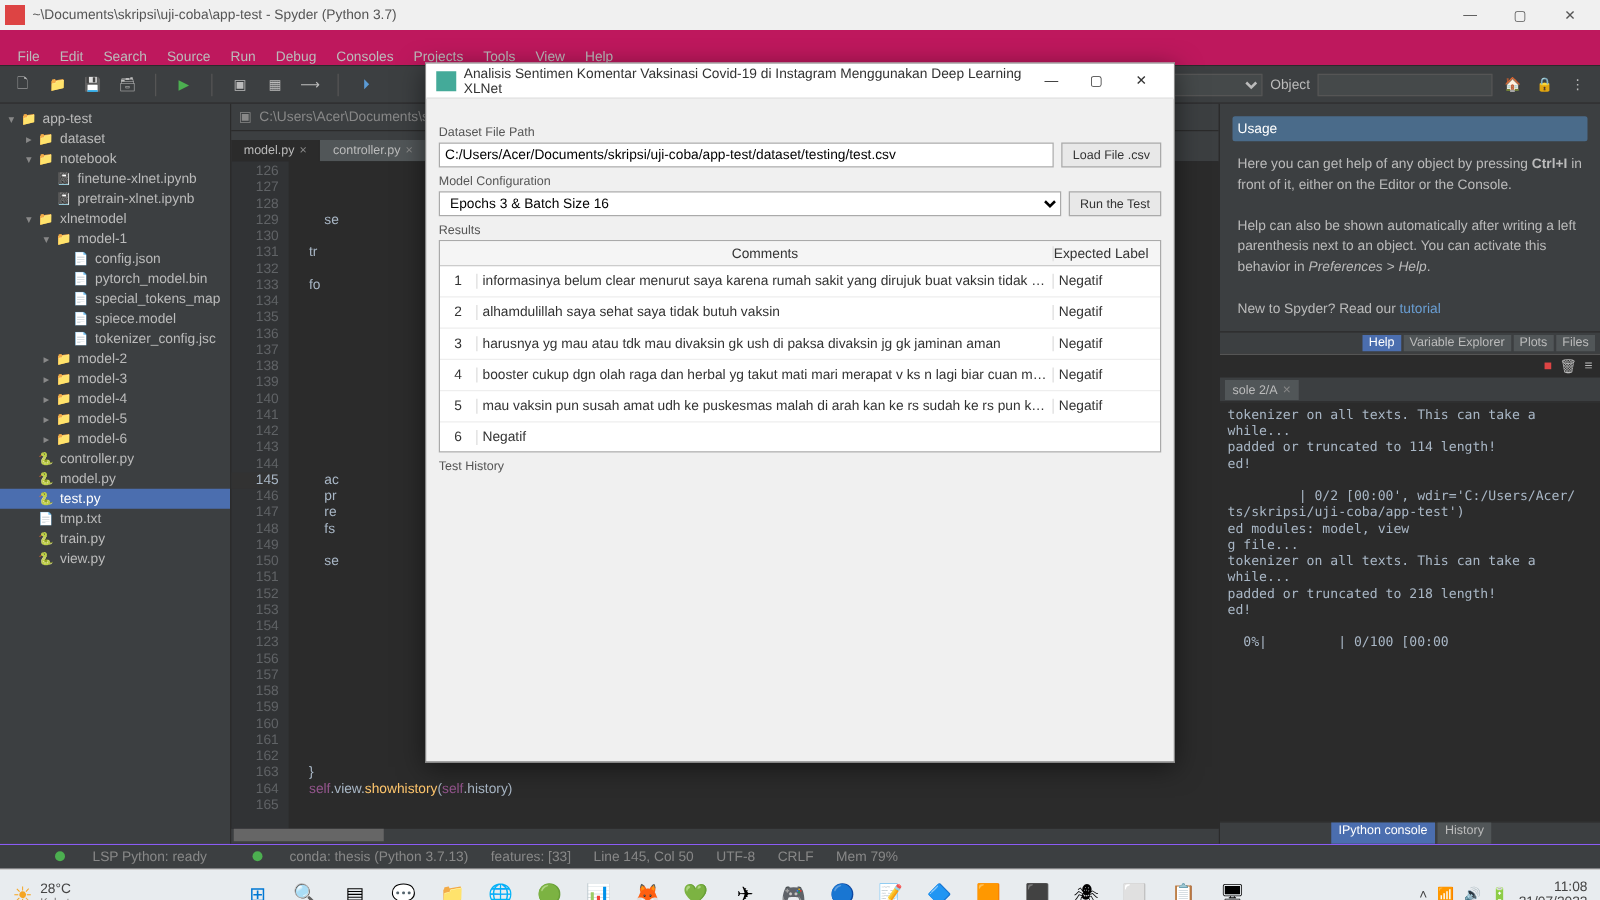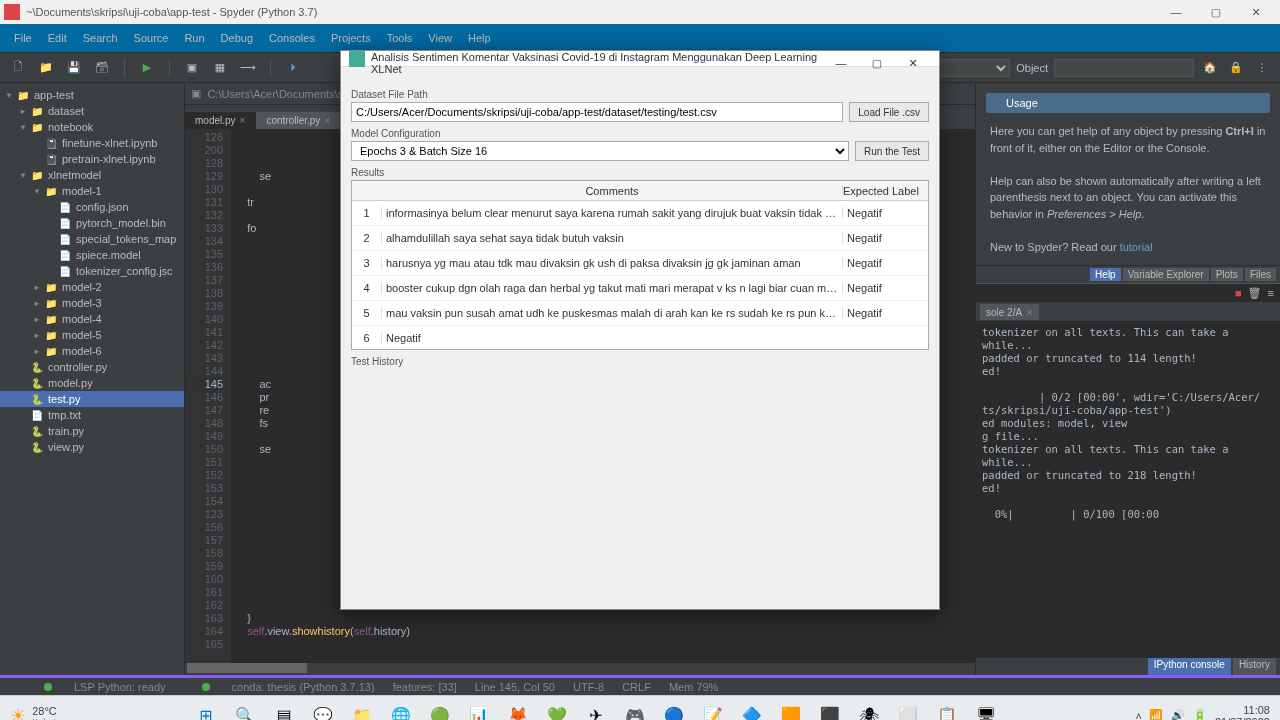--- a/index.html
+++ b/index.html
@@ -1,21 +1,21 @@
 <!DOCTYPE html>
 <html><head>
 <meta charset="utf-8">
 <style>
 *{margin:0;padding:0;box-sizing:border-box;font-family:'Segoe UI',Tahoma,sans-serif;font-size:11px;user-select:none}
 body{width:1280px;height:720px;background:#3c3f41;overflow:hidden;position:relative}
 .titlebar{height:24px;background:#f0f0f0;display:flex;align-items:center;padding:0 4px;color:#555}
 .titlebar .icon{width:16px;height:16px;background:#d44;margin-right:6px}
 .titlebar .title{flex:1}
 .titlebar .winbtn{width:40px;height:22px;display:flex;align-items:center;justify-content:center;color:#555}
-.menubar{height:22px;background:#0369a1;display:flex;align-items:center;padding:14px 6px;color:#bbb;border-bottom:1px solid #2b2b2b}
+.menubar{height:22px;background:#be185d;display:flex;padding:14px 6px;color:#bbb;border-bottom:1px solid #2b2b2b}
 .menubar span{padding:2px 8px;cursor:default}
 .toolbar{height:30px;background:#3c3f41;display:flex;align-items:center;padding:0 8px;border-bottom:1px solid #2b2b2b;gap:8px}
 .tb-icon{width:20px;height:20px;display:flex;align-items:center;justify-content:center;color:#bbb}
 .tb-sep{width:1px;height:18px;background:#555;margin:0 4px}
 .tb-green{color:#4caf50}
 .tb-right{margin-left:auto;display:flex;align-items:center;gap:6px}
 .tb-input{background:#45494a;border:1px solid #555;color:#bbb;padding:1px 4px;width:140px;height:18px}
 .main{display:flex;height:592px}
 .sidebar{width:185px;background:#3c3f41;border-right:1px solid #2b2b2b;color:#bbb;overflow:hidden}
 .tree{padding:4px 0}
@@ -28,44 +28,44 @@
 .tabs{height:24px;background:#3c3f41;display:flex;align-items:flex-end}
 .tab{padding:3px 10px;background:#515658;color:#bbb;border-right:1px solid #2b2b2b;display:flex;align-items:center;gap:4px;font-size:10px}
 .tab.active{background:#2b2b2b}
 .tab .x{color:#888;font-size:10px}
 .code{flex:1;display:flex;background:#2b2b2b;overflow:hidden;position:relative;font-family:Consolas,monospace}
 .gutter{width:46px;background:#313335;color:#606366;text-align:right;padding:2px 8px 2px 0;font-size:11px;line-height:13px}
 .gutter .hl{color:#a9b7c6;background:#323232}
 .codelines{flex:1;padding:2px 4px;color:#a9b7c6;font-size:11px;line-height:13px;white-space:pre}.self{color:#94558d}.fn{color:#ffc66d}
 .right-panel{width:305px;background:#3c3f41;border-left:1px solid #2b2b2b;display:flex;flex-direction:column}
 .help-panel{padding:10px;color:#bbb}
-.help-title{background:#4a6b8a;padding:4px 20px;color:#fff;margin-bottom:10px;border-radius:2px}
+.help-title{background:#4a6b8a;padding:4px 4px;color:#fff;margin-bottom:10px;border-radius:2px}
 .help-body{font-size:11px;line-height:1.5;padding:0 4px}
 .help-body a{color:#6a9fd4}
 .console-area{flex:1;background:#2b2b2b;border-top:1px solid #555;display:flex;flex-direction:column;min-height:0}
 .console-tabs{height:20px;background:#3c3f41;display:flex;align-items:center;padding:0 4px;border-bottom:1px solid #2b2b2b}
 .console-tab{padding:2px 6px;font-size:10px;color:#bbb;background:#515658;margin-right:2px}
 .console-tab .x{margin-left:4px;color:#888}
 .console-toolbar{height:18px;display:flex;justify-content:flex-end;gap:6px;padding:0 6px;align-items:center}
 .console-out{flex:1;padding:4px 6px;font-family:Consolas,monospace;color:#a9b7c6;font-size:10.5px;line-height:13px;overflow:hidden;white-space:pre-wrap}
-.bottom-tabs{height:18px;background:#3c3f41;display:flex;justify-content:flex-end;padding:0 4px;border-top:1px solid #2b2b2b}
+.bottom-tabs{height:18px;background:#3c3f41;display:flex;justify-content:center;padding:0 4px;border-top:1px solid #2b2b2b}
 .bt{padding:1px 6px;background:#515658;color:#bbb;font-size:10px;margin-left:2px}
 .bt.active{background:#4b6eaf;color:#fff}
-.status{height:20px;background:#3c3f41;border-top:3px solid #8b5cf6;display:flex;align-items:center;padding:0 8px;color:#888;font-size:10px}
+.status{height:20px;background:#3c3f41;border-top:1px solid #8b5cf6;display:flex;align-items:center;padding:0 8px;color:#888;font-size:10px}
 .status span{margin-left:18px}
 .status .dot{width:8px;height:8px;border-radius:4px;background:#4caf50;display:inline-block;margin-right:4px}
 .taskbar{height:40px;background:#e8ecef;display:flex;align-items:center;padding:0 10px;border-top:1px solid #ccc}
 .weather{display:flex;align-items:center;gap:6px;color:#444}
 .weather .sun{color:#f5a623;font-size:18px}
 .tb-apps{display:flex;gap:3px;margin-left:auto;margin-right:auto}
 .app-icon{width:36px;height:30px;display:flex;align-items:center;justify-content:center;font-size:16px;border-radius:3px}
 .tray{display:flex;align-items:center;gap:8px;color:#444;font-size:10px}
 
 .modal{position:absolute;left:340px;top:50px;width:600px;height:560px;background:#f0f0f0;border:1px solid #888;box-shadow:0 4px 20px rgba(0,0,0,0.5);display:flex;flex-direction:column}
-.modal-title{height:16px;display:flex;align-items:flex-start;padding:0 8px;background:#fff;border-bottom:1px solid #ddd}
+.modal-title{height:28px;display:flex;align-items:center;padding:0 8px;background:#fff;border-bottom:1px solid #ddd}
 .modal-title .micon{width:16px;height:16px;background:#4a9;margin-right:6px}
 .modal-title .mtxt{flex:1;color:#333;font-size:11px}
 .modal-title .mbtn{width:36px;height:24px;display:flex;align-items:center;justify-content:center;color:#333}
 .modal-body{flex:1;padding:20px 10px;display:flex;flex-direction:column;color:#333}
 .field-label{font-size:10px;color:#555;margin:2px 0}
 .field-row{display:flex;gap:6px;margin-bottom:4px}
 .field-row input,.field-row select{flex:1;border:1px solid #aaa;padding:2px 4px;font-size:11px;background:#fff;height:20px}
 .btn{border:1px solid #aaa;background:#e8e8e8;padding:2px 8px;font-size:10px;cursor:default;height:20px;display:flex;align-items:center}
 .results-table{border:1px solid #aaa;background:#fff;flex:0 0 170px;overflow:hidden;position:relative}
 .rt-head{display:flex;background:#f5f5f5;border-bottom:1px solid #ccc;height:20px;align-items:center;font-size:10px}
@@ -262,21 +262,21 @@
       <span style="margin-right:6px">▣</span>
       <span>C:\Users\Acer\Documents\skripsi\uji-co...</span>
     </div>
     <div class="tabs" id="editortabs">
         <div class="tab active">model.py <span class="x">×</span></div>
         <div class="tab">controller.py <span class="x">×</span></div>
       </div>
     <div class="code">
       <div class="gutter" id="gutter">
           <div>126</div>
-          <div>200</div>
+          <div>127</div>
           <div>128</div>
           <div>129</div>
           <div>130</div>
           <div>131</div>
           <div>132</div>
           <div>133</div>
           <div>134</div>
           <div>135</div>
           <div>136</div>
           <div>137</div>

